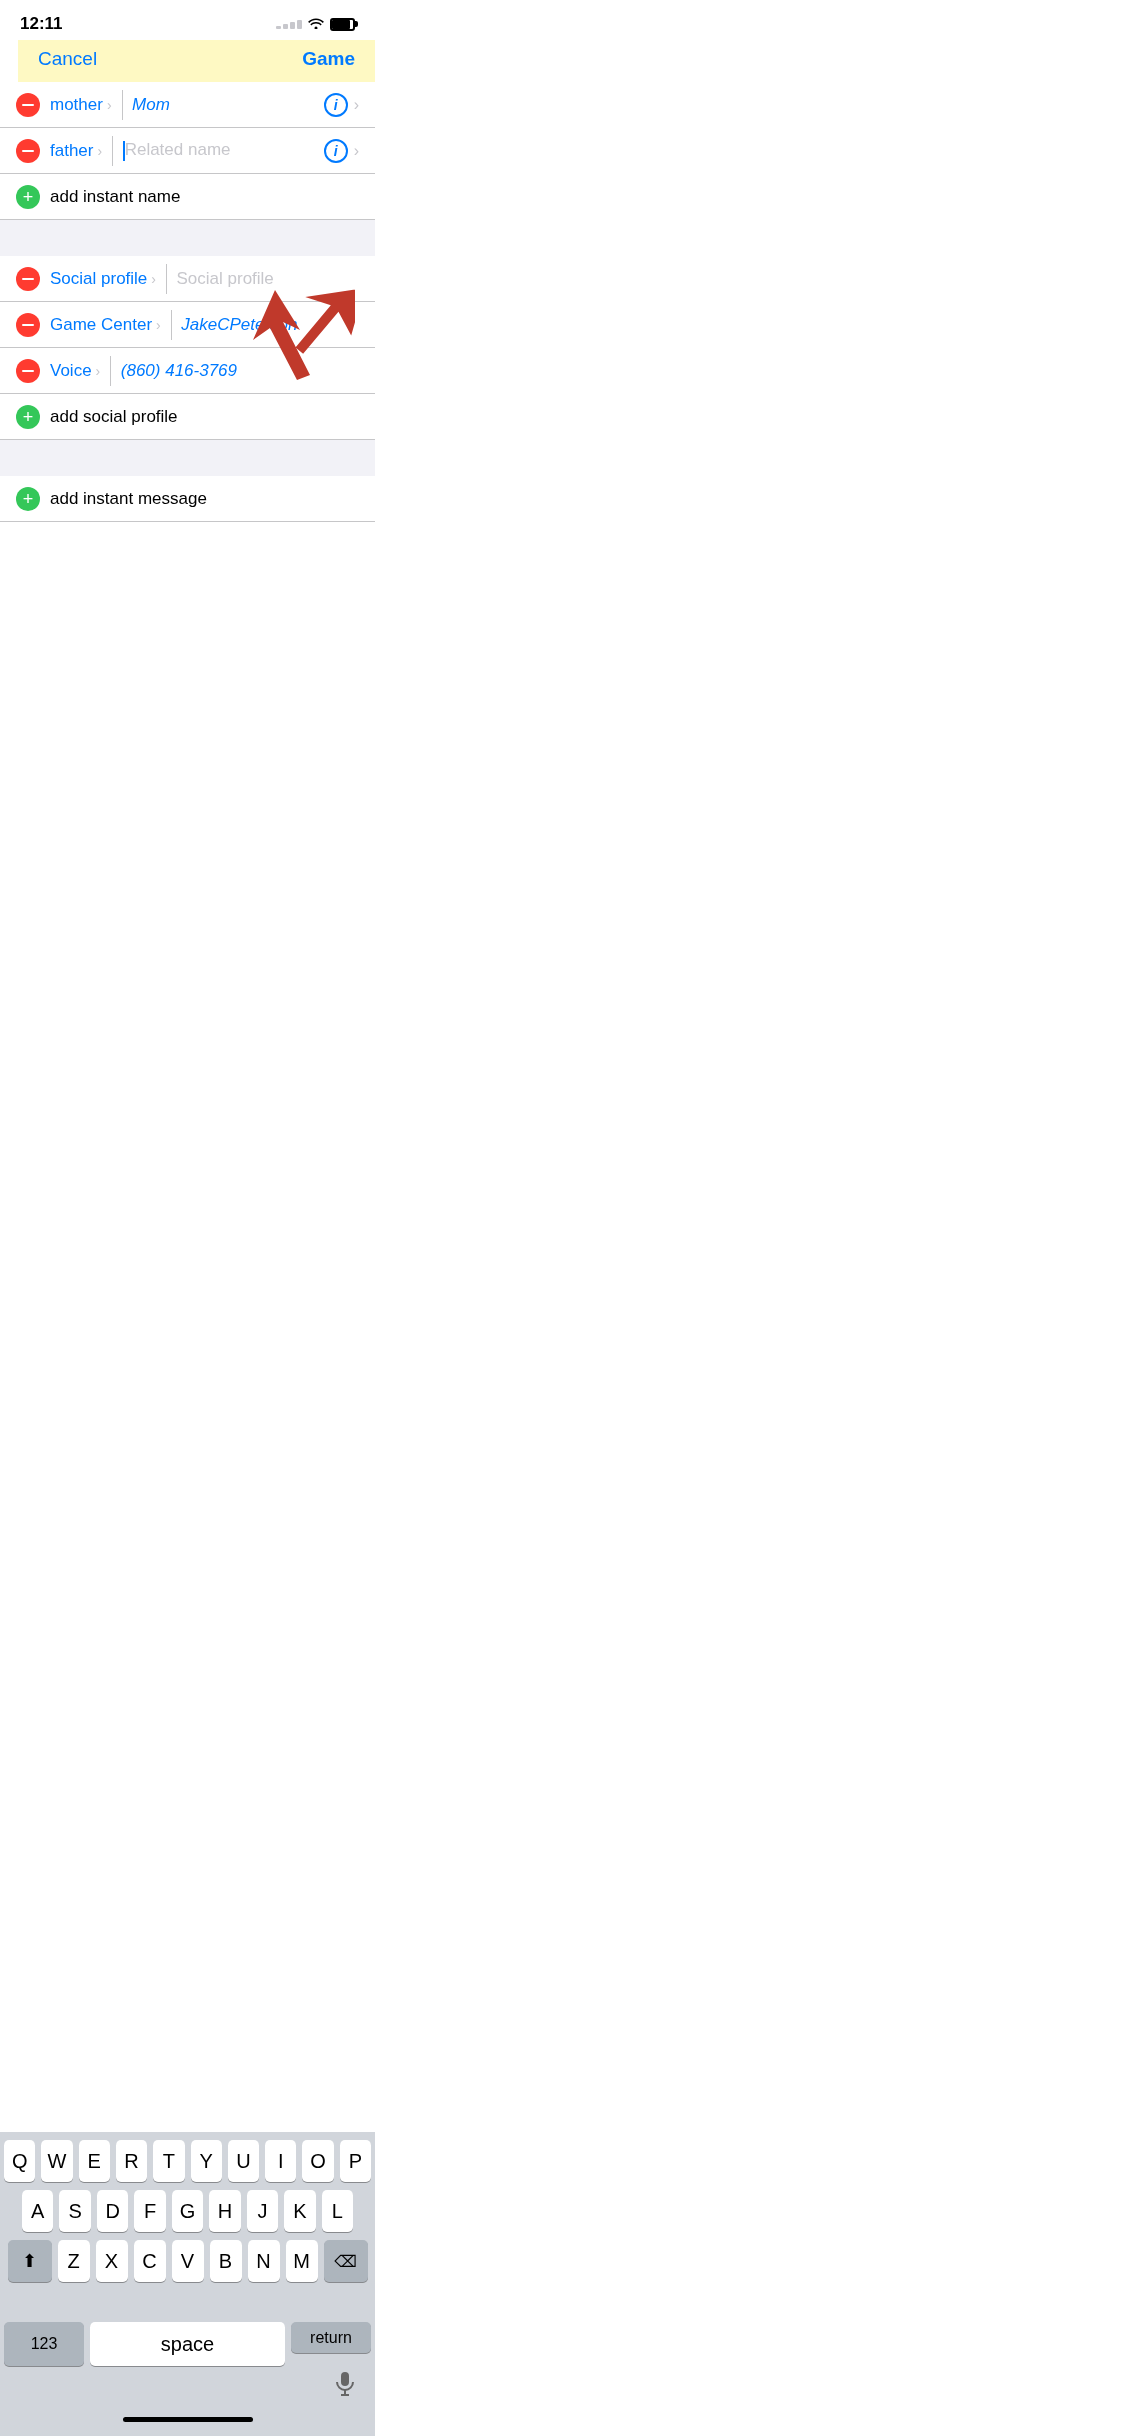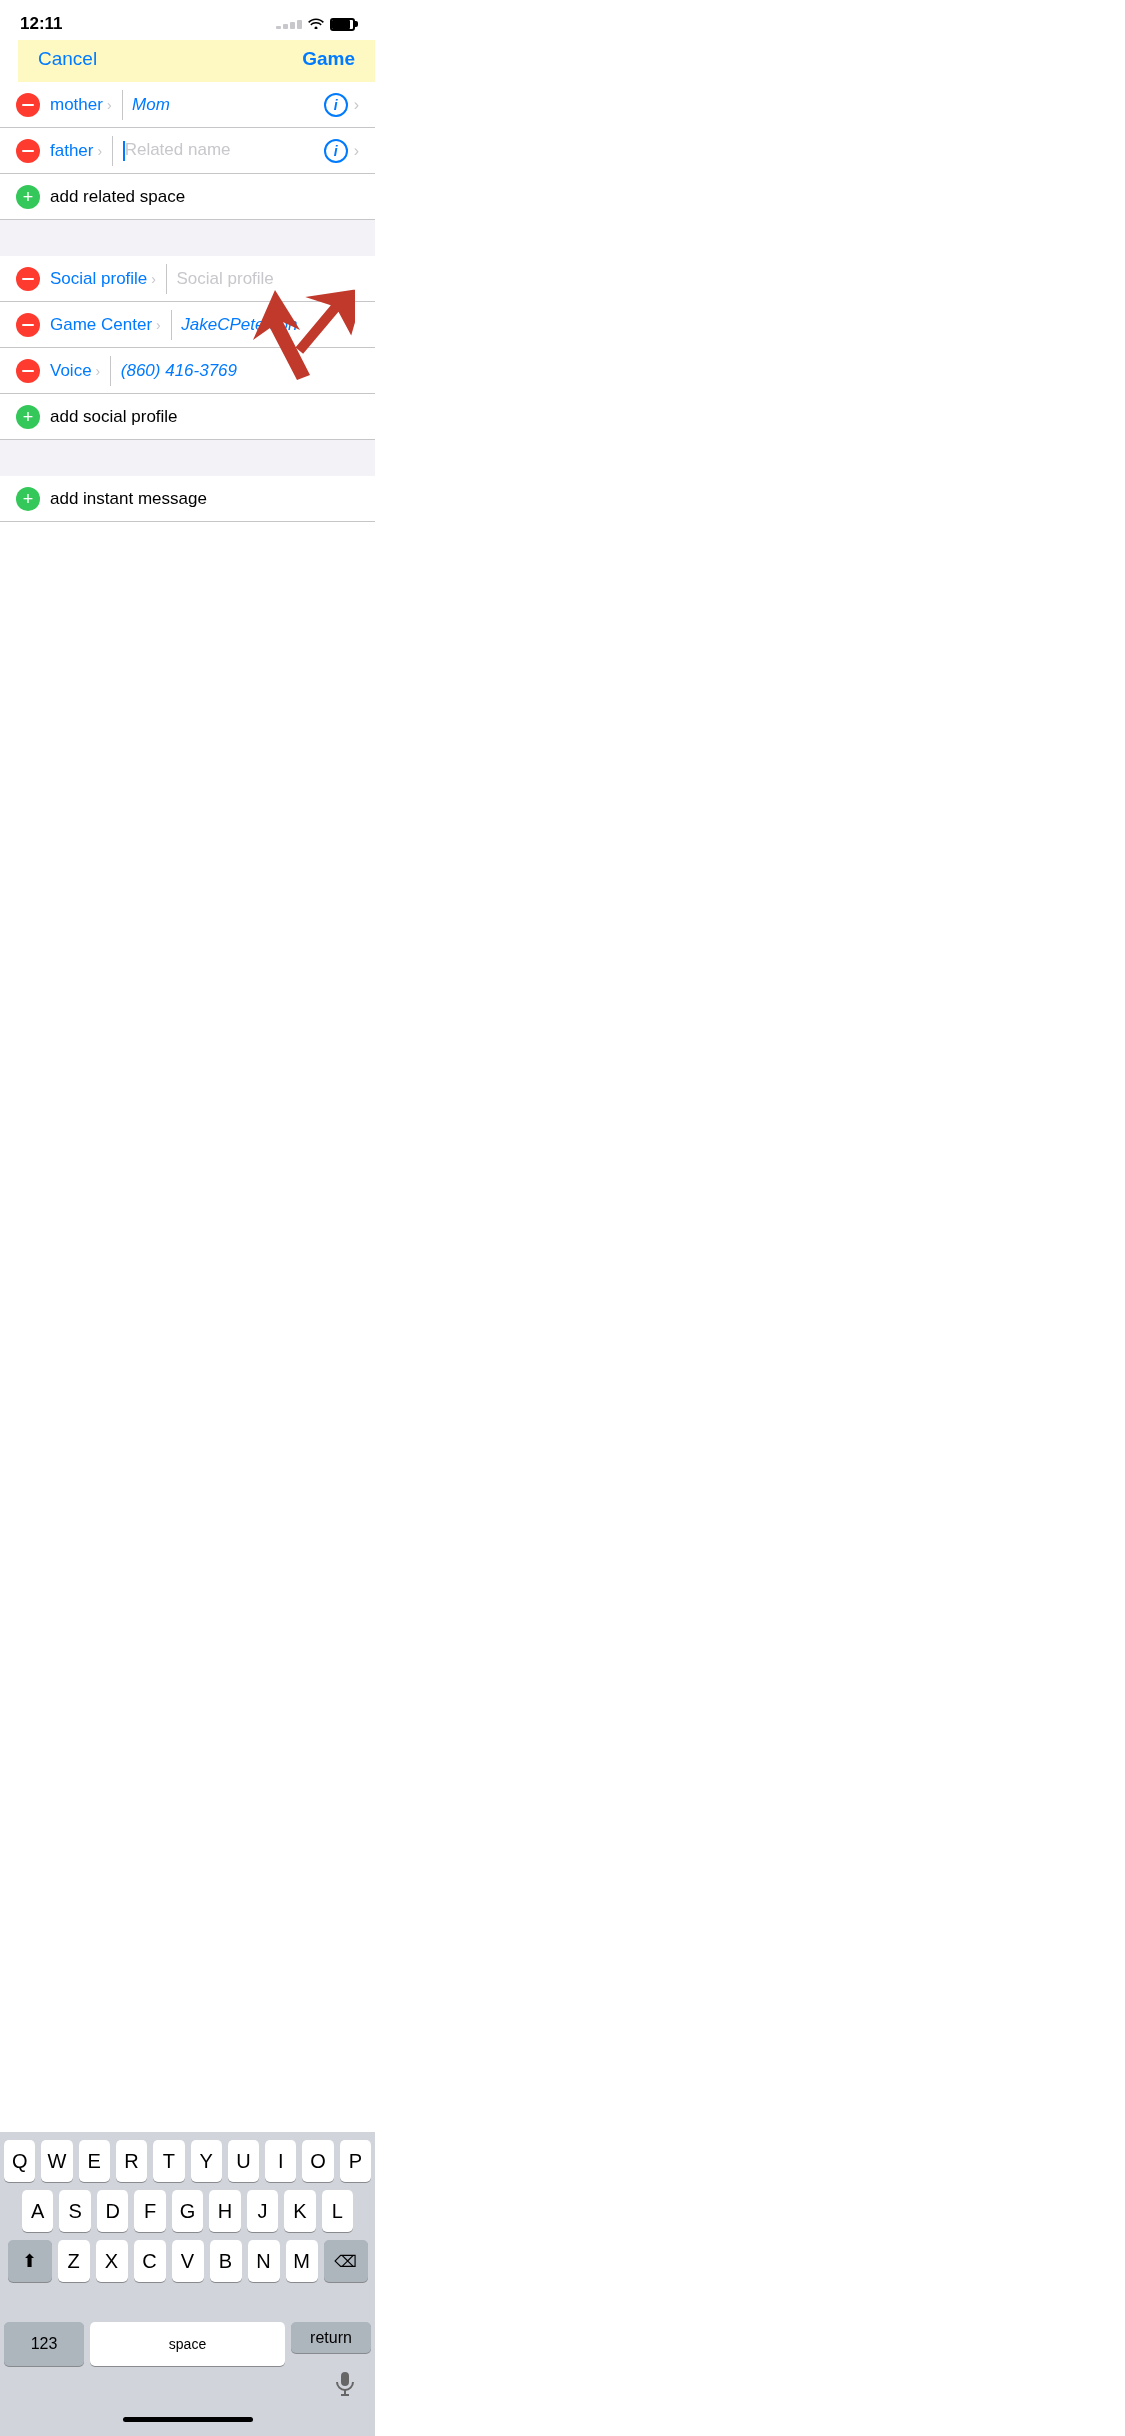--- a/index.html
+++ b/index.html
@@ -285,21 +285,21 @@
       cursor: pointer;
       flex: 0 0 80px;
     }
     .key-space {
       background: #fff;
       border-radius: 5px;
       height: 44px;
       display: flex;
       align-items: center;
       justify-content: center;
-      font-size: 14px;
+      font-size: 20px;
       color: #000;
       box-shadow: 0 1px 0 rgba(0,0,0,0.35);
       cursor: pointer;
       flex: 1;
     }
     .key-return {
       background: #ADB5BD;
       border-radius: 5px;
       height: 31px;
       display: flex;
@@ -397,21 +397,21 @@
     <div class="divider-line"></div>
     <span class="name-placeholder">
       <span class="cursor"></span><span>Related name</span>
     </span>
     <div class="info-btn">i</div>
     <span class="row-chevron">›</span>
   </div>
 
   <div class="form-row">
     <div class="add-btn">+</div>
-    <span class="add-label">add related space</span>
+    <span class="add-label">add instant name</span>
   </div>
 
 </div>
 
 <div class="arrow-container">
   <svg width="120" height="110" viewBox="0 0 120 110">
     <polygon points="100,10 120,55 95,45 95,100 85,100 85,45 60,55" fill="#C0392B" transform="rotate(40, 90, 60)"></polygon>
 
   </svg>
 </div>

